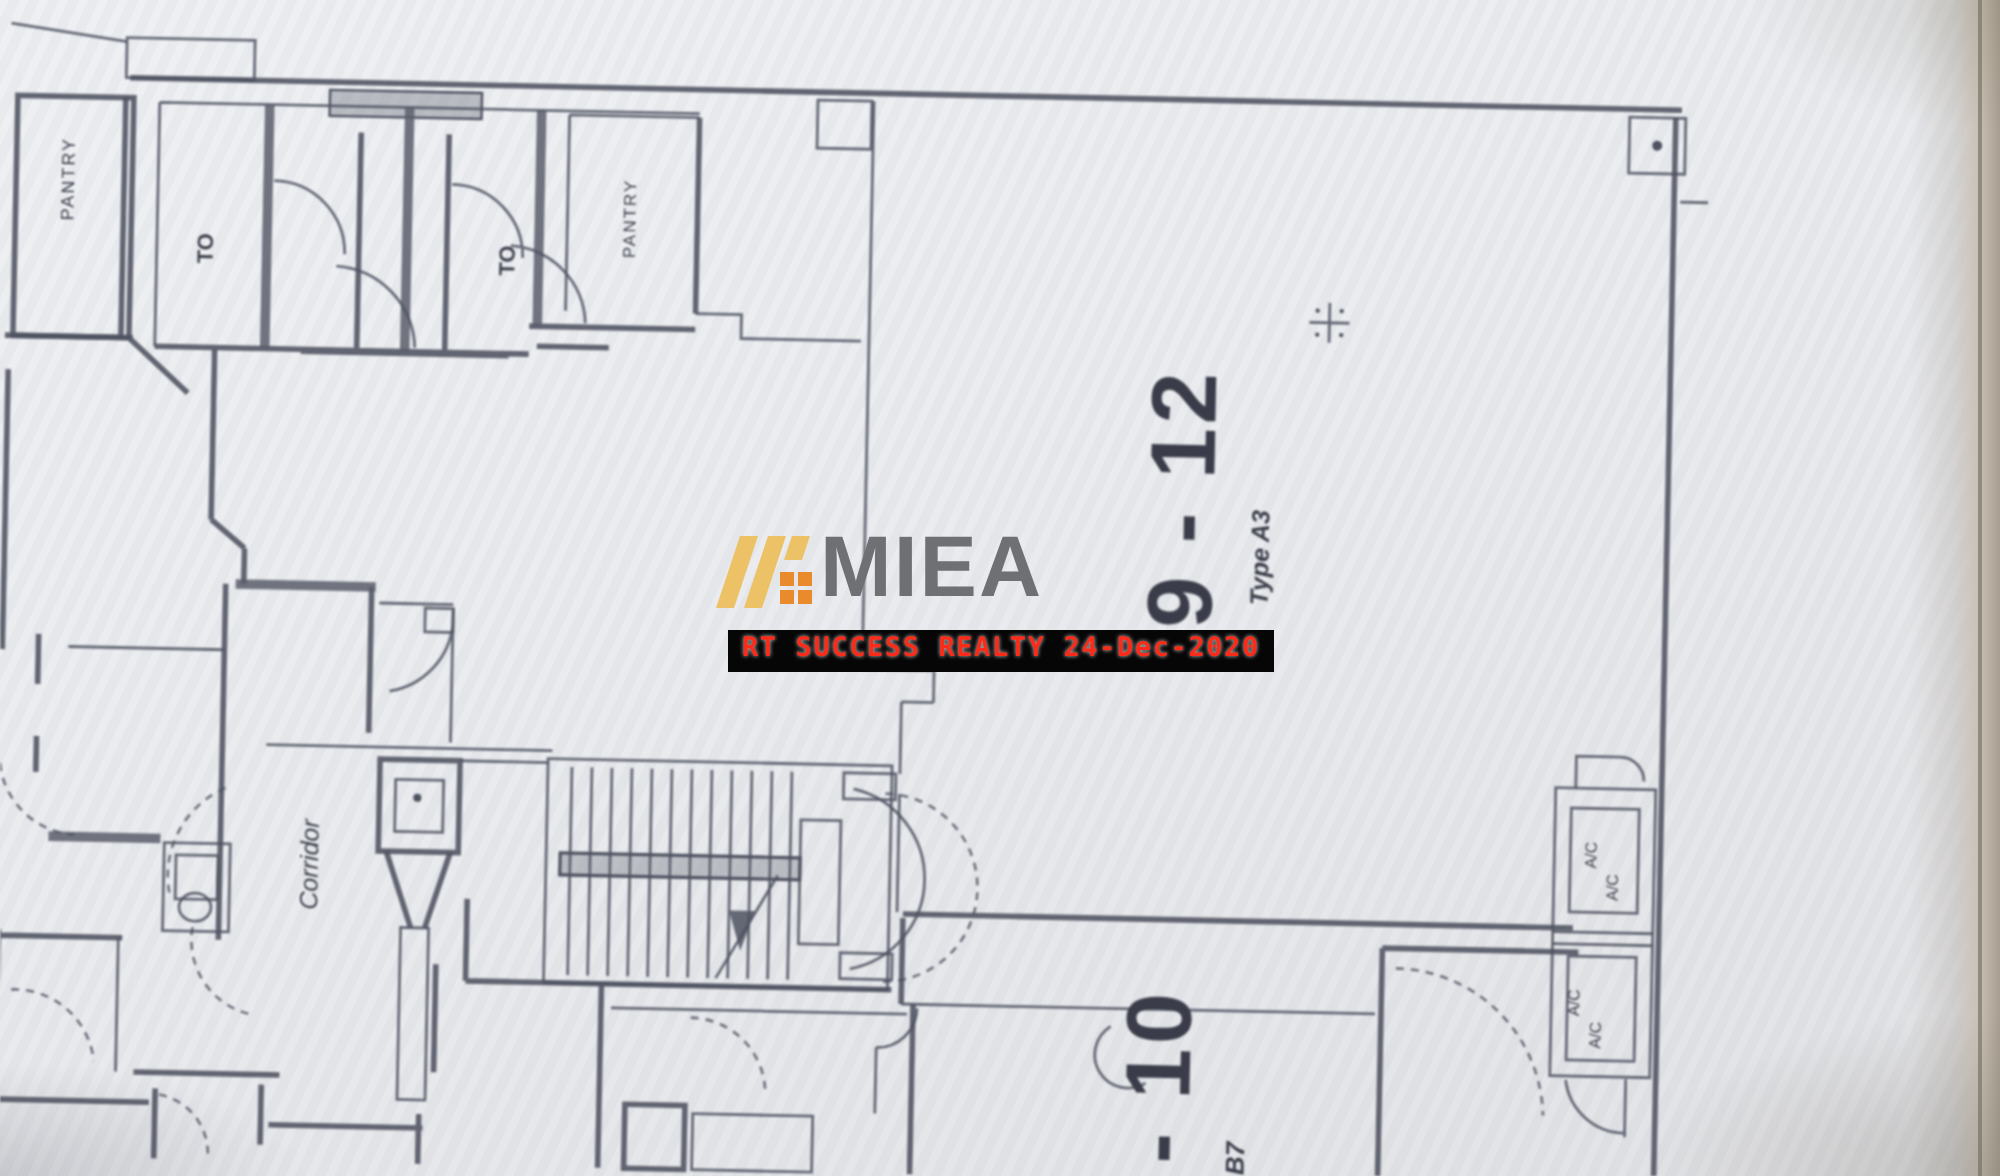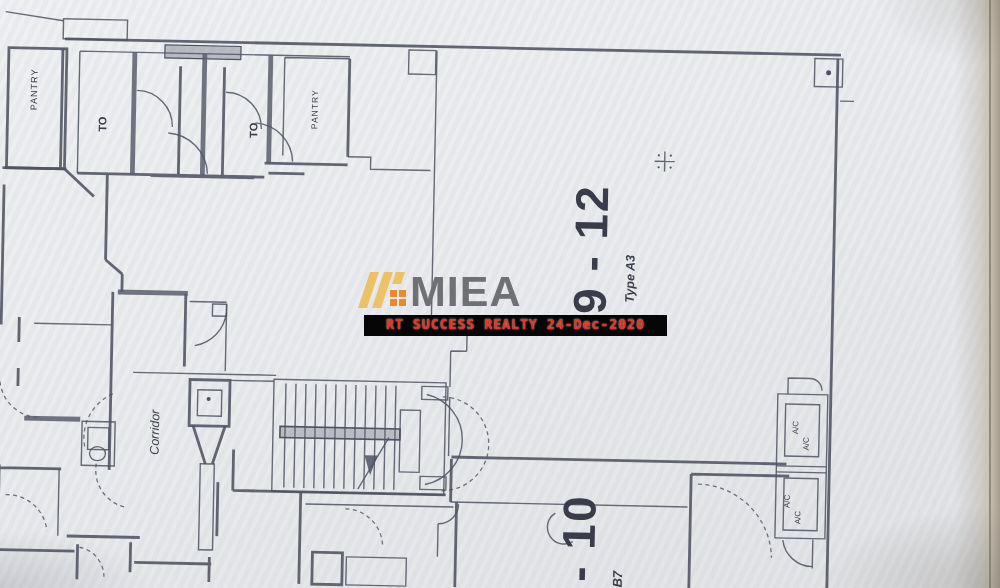--- a/index.html
+++ b/index.html
@@ -22,29 +22,29 @@
     background:linear-gradient(90deg,rgba(180,172,160,0) 0,rgba(169,160,148,.30) 52%,#c9c2b6 76%,#a89e90 100%);}
   .edge-line{position:absolute;top:0;right:9px;width:2px;height:100%;
     background:rgba(90,85,75,.5);pointer-events:none;}
   svg.plan{position:absolute;left:0;top:0;filter:blur(.45px);}
   .t{fill:none;stroke:var(--ink);stroke-width:1.4;opacity:.85;}
   .m{fill:none;stroke:var(--ink);stroke-width:2.8;opacity:.88;}
   .k{fill:none;stroke:#5a5e6b;stroke-width:4.8;opacity:.85;}
   .d{fill:none;stroke:var(--ink);stroke-width:1.3;stroke-dasharray:4 3.5;opacity:.8;}
   text.lbl{fill:#3a3d49;font-family:"Liberation Sans",sans-serif;}
   .watermark{position:absolute;left:354px;top:256px;z-index:5;}
-  .logo-row{display:flex;align-items:flex-end;height:56px;}
+  .logo-row{display:flex;align-items:center;height:56px;}
   .brand-bold{font-family:"Liberation Sans",sans-serif;font-weight:bold;font-size:43px;line-height:.95;
     color:var(--brand-bold);letter-spacing:1px;margin-left:2px;}
   .brand-light{font-family:"Liberation Sans",sans-serif;font-weight:400;font-size:46px;line-height:.95;
     color:rgba(186,186,189,.5);-webkit-text-stroke:1.5px var(--brand-light);
     letter-spacing:3px;margin-left:5px;}
   .banner{margin:3px 0 0 10px;display:inline-block;background:var(--banner-bg);
     color:var(--banner-red);font-family:"DejaVu Sans Mono",monospace;font-weight:bold;
-    font-size:13.5px;line-height:1.15;letter-spacing:.8px;padding:2px 22px 3px;
+    font-size:13.5px;line-height:1.15;letter-spacing:.8px;padding:2px 7px 3px;
     text-shadow:0 0 2px rgba(255,255,255,.8);white-space:nowrap;}
 </style>
 </head>
 <body>
 
 <div class="photo"></div>
 <div class="streaks"></div>
 
 <svg class="plan" width="1000" height="588" viewBox="0 0 1000 588">
   <g transform="rotate(1.2 500 290)">

